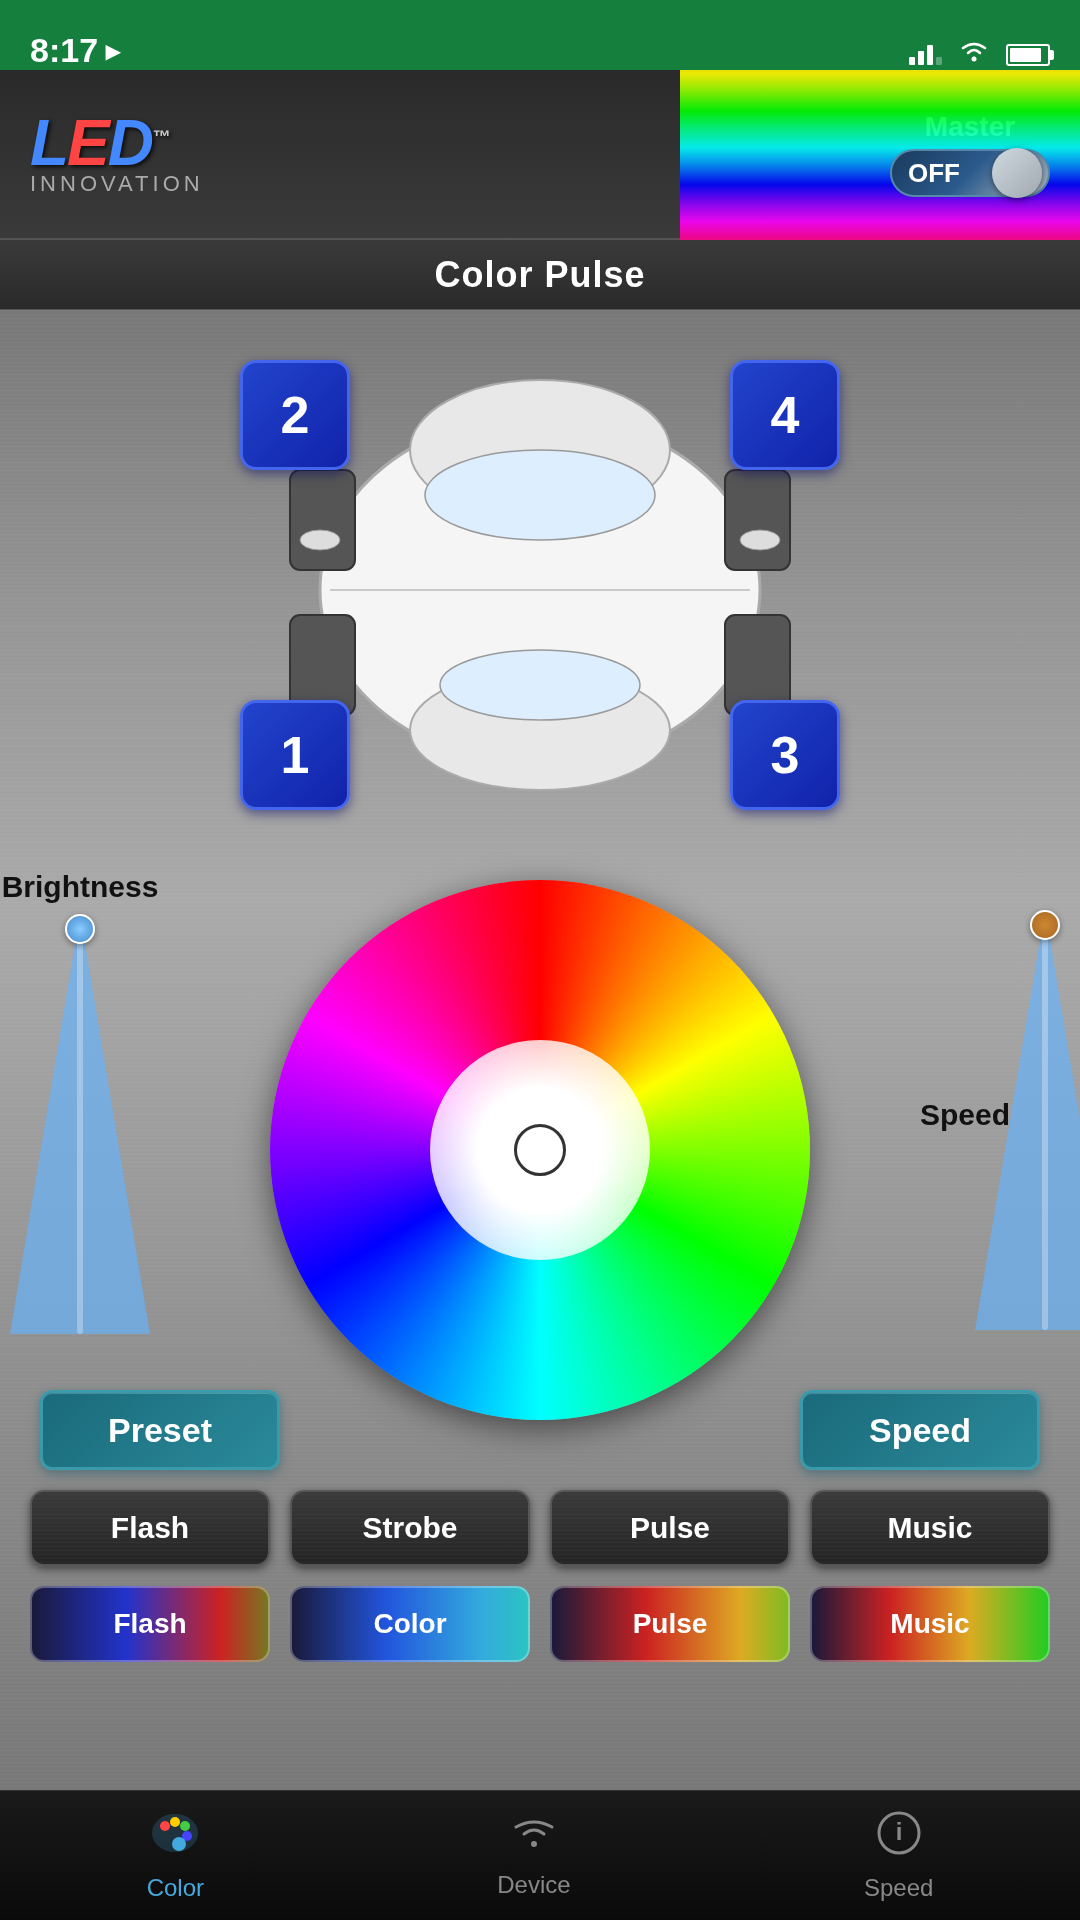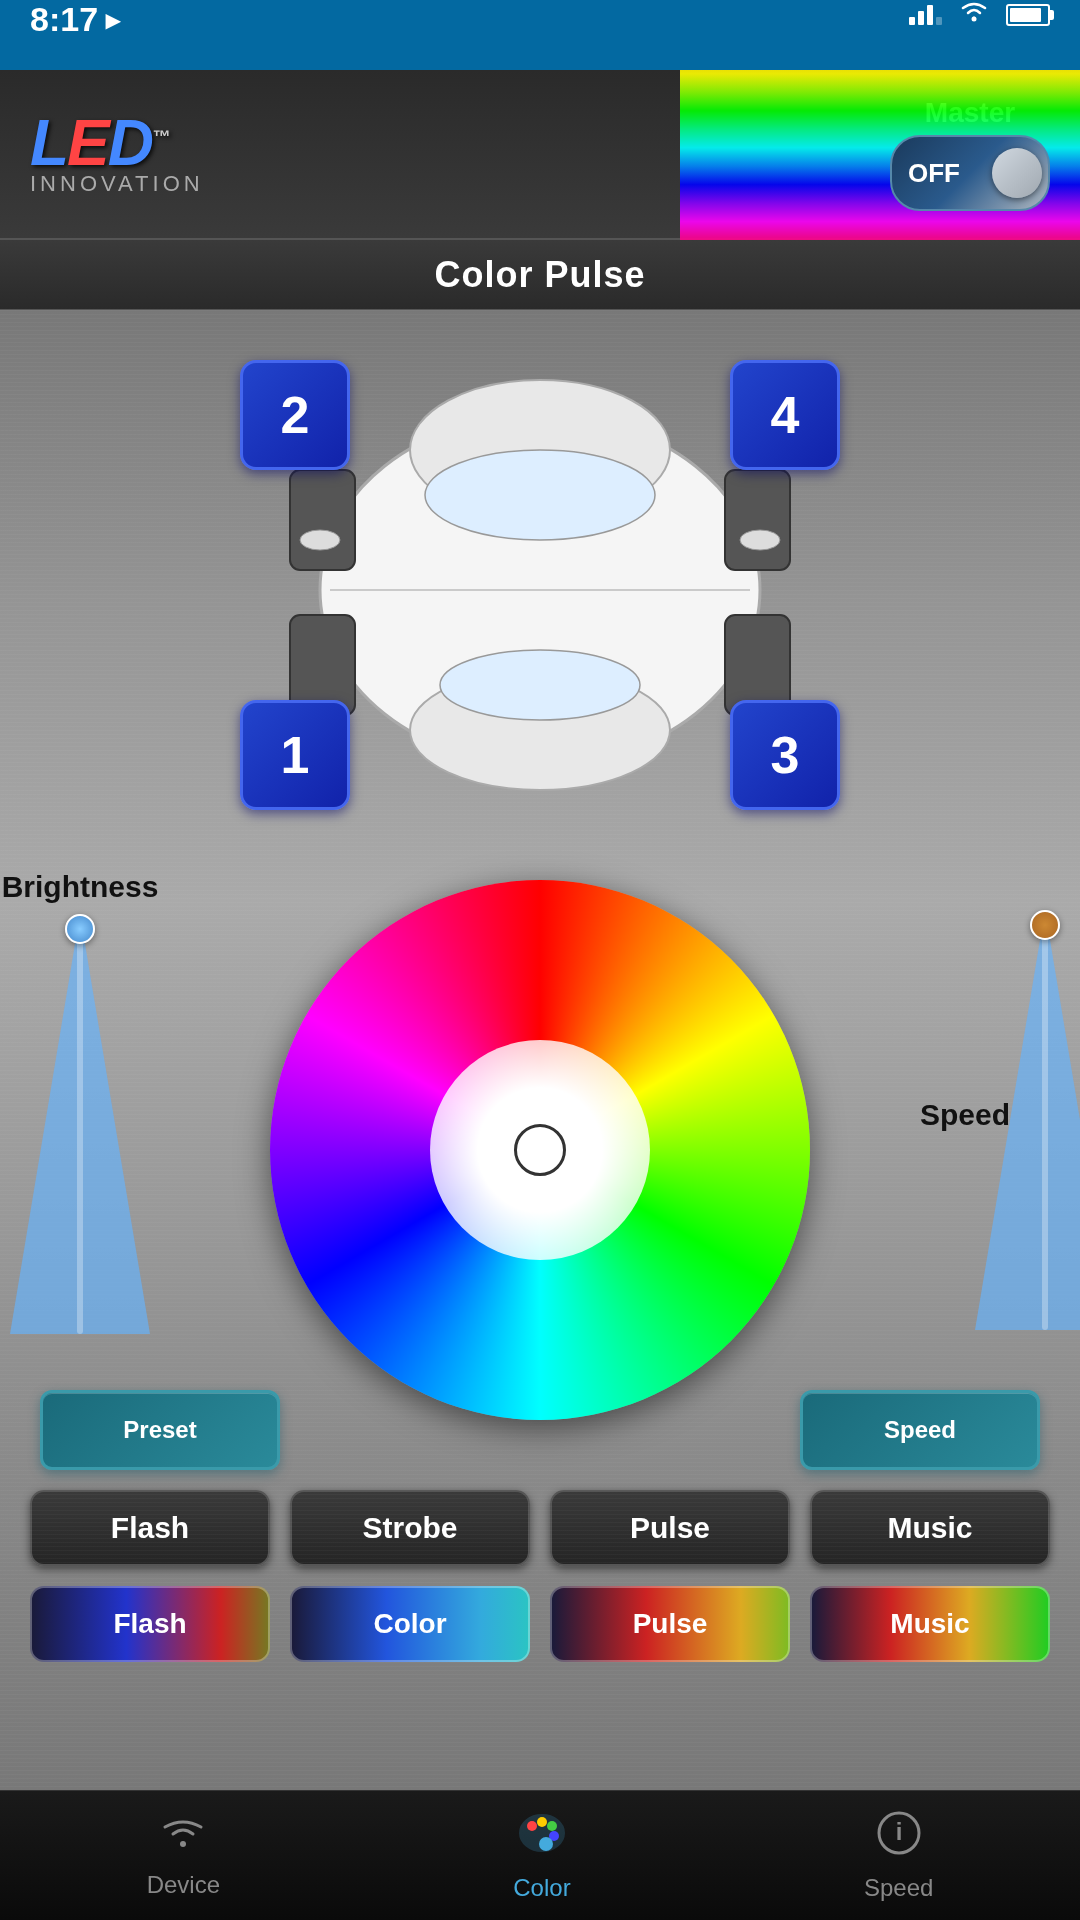--- a/index.html
+++ b/index.html
@@ -9,23 +9,23 @@
       height: 1920px;
       overflow: hidden;
       font-family: 'Arial', sans-serif;
       background: #1a1a1a;
     }
 
     
     #status-bar {
       width: 100%;
       height: 70px;
-      background: #0369a1;
-      display: flex;
-      align-items: flex-start;
+      background: #15803d;
+      display: flex;
+      align-items: flex-end;
       justify-content: space-between;
       padding: 0 30px;
       position: relative;
       z-index: 10;
     }
     #status-time {
       color: white;
       font-size: 34px;
       font-weight: bold;
       display: flex;
@@ -95,21 +95,21 @@
       align-items: center;
       gap: 6px;
     }
     #master-label {
       color: white;
       font-size: 28px;
       font-weight: bold;
     }
     #master-toggle {
       width: 160px;
-      height: 76px;
+      height: 48px;
       background: linear-gradient(135deg, #1a3a5c 0%, #2a5a8c 50%, #b0b8c0 100%);
       border-radius: 30px;
       display: flex;
       align-items: center;
       padding: 4px 8px;
       border: 2px solid #5588aa;
       cursor: pointer;
       position: relative;
     }
     #master-toggle-label {
@@ -342,21 +342,21 @@
       justify-content: space-between;
       align-items: center;
     }
     .action-button-teal {
       width: 240px;
       height: 80px;
       background: linear-gradient(135deg, #1a6a7a, #2a8a9a);
       border: 3px solid #3a9aaa;
       border-radius: 12px;
       color: white;
-      font-size: 24px;
+      font-size: 34px;
       font-weight: bold;
       cursor: pointer;
       display: flex;
       align-items: center;
       justify-content: center;
       box-shadow: 0 4px 12px rgba(0,80,100,0.4), inset 0 1px 0 rgba(255,255,255,0.2);
     }
 
     
     #mode-buttons-row {
@@ -614,46 +614,46 @@
     <button class="preset-button preset-button-smooth">Color</button>
     <button class="preset-button preset-button-pulse">Pulse</button>
     <button class="preset-button preset-button-music">Music</button>
   </div>
 
 </div>
 
 <div id="bottom-nav">
 
   <div class="nav-item">
+    <div class="nav-icon active">
+      <svg width="52" height="46" viewBox="0 0 52 46" fill="none">
+
+        <ellipse cx="26" cy="23" rx="22" ry="18" fill="#44aadd" opacity="0.2" stroke="#44aadd" stroke-width="2"></ellipse>
+        <circle cx="16" cy="16" r="5" fill="#ff4444"></circle>
+        <circle cx="26" cy="12" r="5" fill="#ffcc00"></circle>
+        <circle cx="36" cy="16" r="5" fill="#44cc44"></circle>
+        <circle cx="38" cy="26" r="5" fill="#4444ff"></circle>
+        <circle cx="30" cy="34" r="7" fill="#44aadd"></circle>
+      </svg>
+    </div>
+    <span class="nav-label active">Color</span>
+  </div>
+
+  <div class="nav-item">
     <div class="nav-icon">
       <svg width="48" height="38" viewBox="0 0 48 38" fill="none">
         <path d="M24 28 Q24 28 24 28" stroke="#888" stroke-width="3" stroke-linecap="round"></path>
         <circle cx="24" cy="29" r="3" fill="#888"></circle>
         <path d="M14 19 Q24 11 34 19" fill="none" stroke="#888" stroke-width="3" stroke-linecap="round"></path>
         <path d="M6 12 Q24 2 42 12" fill="none" stroke="#888" stroke-width="3" stroke-linecap="round"></path>
       </svg>
     </div>
     <span class="nav-label">Device</span>
   </div>
 
-  <div class="nav-item">
-    <div class="nav-icon active">
-      <svg width="52" height="46" viewBox="0 0 52 46" fill="none">
-
-        <ellipse cx="26" cy="23" rx="22" ry="18" fill="#44aadd" opacity="0.2" stroke="#44aadd" stroke-width="2"></ellipse>
-        <circle cx="16" cy="16" r="5" fill="#ff4444"></circle>
-        <circle cx="26" cy="12" r="5" fill="#ffcc00"></circle>
-        <circle cx="36" cy="16" r="5" fill="#44cc44"></circle>
-        <circle cx="38" cy="26" r="5" fill="#4444ff"></circle>
-        <circle cx="30" cy="34" r="7" fill="#44aadd"></circle>
-      </svg>
-    </div>
-    <span class="nav-label active">Color</span>
-  </div>
-
 
   <div class="nav-item">
     <div class="nav-icon">
       <svg width="46" height="46" viewBox="0 0 46 46" fill="none">
         <circle cx="23" cy="23" r="20" fill="none" stroke="#888" stroke-width="3"></circle>
         <text x="23" y="30" text-anchor="middle" font-size="24" font-weight="bold" fill="#888">i</text>
       </svg>
     </div>
     <span class="nav-label">Speed</span>
   </div>

